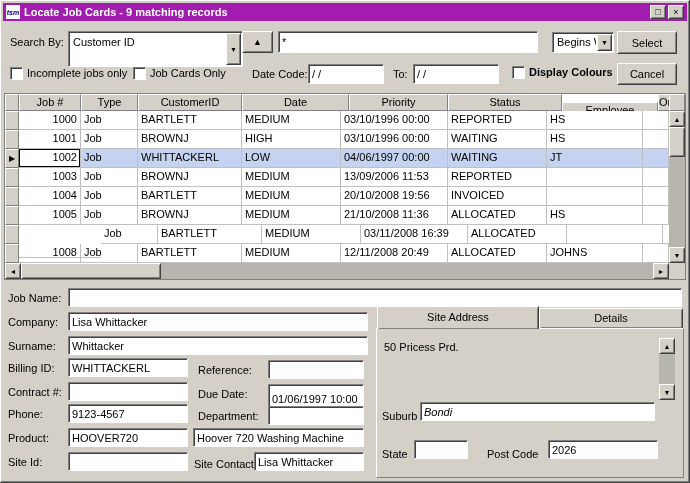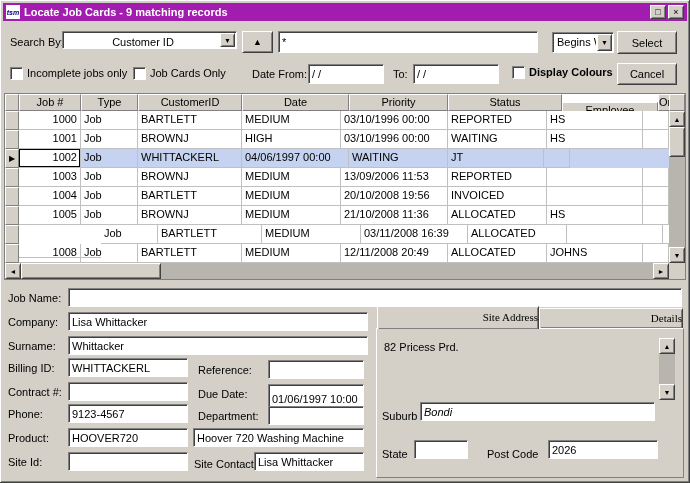--- a/index.html
+++ b/index.html
@@ -23,41 +23,41 @@
   .track{position:absolute;background:#b8b5ae;}
   .grid-frame{position:absolute;left:4px;top:93px;width:682px;height:187px;border:1px solid #808080;background:#fff;}
   .grid-head{position:absolute;left:5px;top:94px;width:664px;height:17px;display:flex;}
   .ghead-cell{height:17px;background:#d4d0c8;border:1px solid;border-color:#ffffff #808080 #808080 #ffffff;text-align:center;line-height:14px;overflow:hidden;white-space:nowrap;flex:none;}
   .grid-body{position:absolute;left:5px;top:111px;width:664px;height:152px;background:#fff;overflow:hidden;}
   .grid-row{display:flex;height:19px;}
   .row-selected{background:#c6d3f0;}
   .selcell{width:14px;flex:none;background:#d4d0c8;border:1px solid;border-color:#ffffff #808080 #808080 #ffffff;display:flex;align-items:center;justify-content:center;font-size:8px;}
   .gcell{border-right:1px solid #c0c0c0;border-bottom:1px solid #c0c0c0;line-height:17px;padding:0 3px;overflow:hidden;white-space:nowrap;flex:none;}
   .editcell{background:#fff;box-shadow:inset 0 0 0 1px #000;}
-  .tab{position:absolute;background:#d4d0c8;text-align:right;overflow:hidden;white-space:nowrap;font-family:Liberation Serif, serif;}
+  .tab{position:absolute;background:#d4d0c8;text-align:center;overflow:hidden;white-space:nowrap;}
   .panel{position:absolute;background:#d4d0c8;border:1px solid;border-color:#ffffff #808080 #808080 #ffffff;}
 </style>
 </head>
 <body>
 
 <div class="window">
 
   <div class="titlebar">
     <div class="app-icon">tsm</div>
     <div class="title-text">Locate Job Cards -  9 matching records</div>
     <div class="tb-btn raised">
         <span>□</span>
       </div>
     <div class="tb-btn raised">
         <span>×</span>
       </div>
   </div>
 
   <div class="label" style="left:10px;top:31px;line-height:22px;">Search By:</div>
-  <div class="combo" style="left:62px;top:31px;width:175px;height:18px;text-align:center;">
+  <div class="combo" style="left:68px;top:31px;width:175px;height:36px;">
     <div class="combo-text">Customer ID</div>
     <div class="combo-btn raised">
         <span>▼</span>
       </div>
   </div>
   <div class="push raised" style="left:242px;top:31px;width:31px;height:22px;font-size:9px;">
     <span>▲</span>
   </div>
   <input class="tf" style="left: 278px; top: 31px; width: 260px; height: 22px;" value="*">
   <div class="combo" style="left:552px;top:32px;width:62px;height:21px;">
@@ -67,21 +67,21 @@
       </div>
   </div>
   <div class="push raised" style="left:617px;top:31px;width:60px;height:23px;">
     <span>Select</span>
   </div>
 
   <div class="cb" style="left:10px;top:67px;"></div>
   <div class="label" style="left:27px;top:66px;line-height:15px;">Incomplete jobs only</div>
   <div class="cb" style="left:133px;top:67px;"></div>
   <div class="label" style="left:150px;top:66px;line-height:15px;">Job Cards Only</div>
-  <div class="label" style="left:252px;top:66px;line-height:17px;">Date From:</div>
+  <div class="label" style="left:252px;top:66px;line-height:17px;">Date Code:</div>
   <input class="tf" style="left: 308px; top: 64px; width: 76px; height: 20px;" value="/ /">
   <div class="label" style="left:393px;top:66px;line-height:17px;">To:</div>
   <input class="tf" style="left: 413px; top: 64px; width: 86px; height: 20px;" value="/ /">
   <div class="cb" style="left:512px;top:66px;"></div>
   <div class="label" style="left:529px;top:65px;line-height:15px;font-weight:bold;">Display Colours</div>
   <div class="push raised" style="left:617px;top:63px;width:60px;height:22px;">
     <span>Cancel</span>
   </div>
 
   <div class="grid-frame"></div>
@@ -120,20 +120,21 @@
         <div class="gcell" style="width: 96px;">HS</div>
         <div class="gcell" style="width: 26px;"></div>
       </div>
       <div class="grid-row row-selected">
         <div class="selcell">
           <span>▶</span>
         </div>
         <div class="gcell editcell" style="width: 62px; text-align: right;">1002</div>
         <div class="gcell" style="width: 57px;">Job</div>
         <div class="gcell" style="width: 104px;">WHITTACKERL</div>
+        <div class="gcell" style="width: 99px;">LOW</div>
         <div class="gcell" style="width: 107px;">04/06/1997 00:00</div>
         <div class="gcell" style="width: 99px;">WAITING</div>
         <div class="gcell" style="width: 96px;">JT</div>
         <div class="gcell" style="width: 26px;"></div>
       </div>
       <div class="grid-row">
         <div class="selcell"></div>
         <div class="gcell" style="width: 62px; text-align: right;">1003</div>
         <div class="gcell" style="width: 57px;">Job</div>
         <div class="gcell" style="width: 104px;">BROWNJ</div>
@@ -247,21 +248,21 @@
   <input class="tf" style="left: 254px; top: 452px; width: 110px; height: 19px;" value="Lisa Whittacker">
 
   <div class="tab raised" style="left:539px;top:308px;width:144px;height:20px;line-height:18px;border-bottom:0;z-index:0;">
     <span>Details</span>
   </div>
   <div class="panel" style="left:376px;top:328px;width:308px;height:150px;z-index:1;"></div>
   <div class="tab raised" style="left:377px;top:306px;width:162px;height:23px;line-height:21px;border-bottom:0;z-index:2;">
     <span>Site Address</span>
   </div>
 
-  <div class="label" style="left:384px;top:340px;line-height:15px;z-index:3;">82 Pricess Prd.</div>
+  <div class="label" style="left:384px;top:340px;line-height:15px;z-index:3;">50 Pricess Prd.</div>
 
   <div class="track" style="left:659px;top:338px;width:16px;height:62px;z-index:3;"></div>
   <div class="sb raised" style="left:659px;top:338px;width:16px;height:16px;z-index:4;">
       <span>▲</span>
     </div>
   <div class="sb raised" style="left:659px;top:384px;width:16px;height:16px;z-index:4;">
       <span>▼</span>
     </div>
 
   <div class="label" style="left:382px;top:407px;line-height:19px;z-index:3;">Suburb</div>

